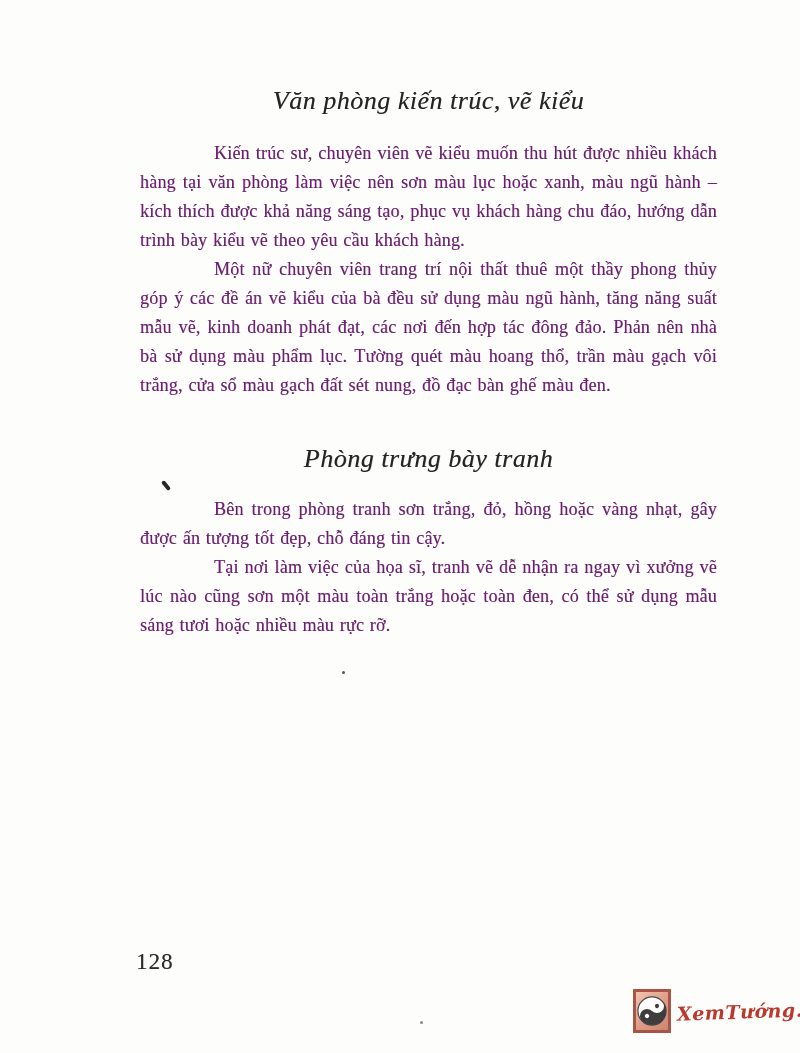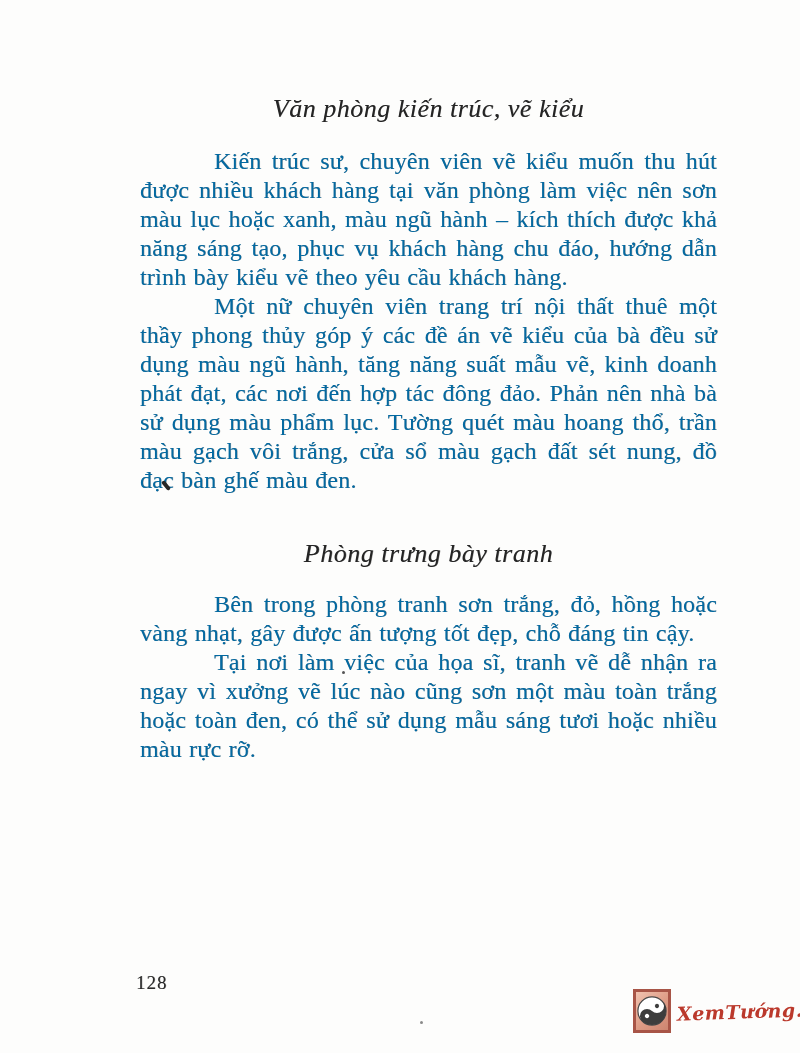--- a/index.html
+++ b/index.html
@@ -13,59 +13,59 @@
     height: 1053px;
     margin: 0 auto;
     background: #fdfdfc;
     overflow: hidden;
     font-family: "Liberation Serif", serif;
     color: #1e1e1e;
   }
   .content {
     position: absolute;
     left: 140px;
-    top: 16px;
+    top: 8px;
     width: 577px;
   }
   .heading {
     font-style: italic;
     font-weight: normal;
     font-size: 26px;
     line-height: 32px;
     text-align: center;
     margin: 0;
     color: #242424;
     letter-spacing: 0.5px;
     text-shadow: 0.4px 0.4px 0 rgba(20,20,20,0.45);
   }
   .h1 { margin-top: 77px; }
   .h2 { margin-top: 43px; }
   .h3 { margin-top: 24px; }
   .h4 { margin-top: 26px; }
   .para {
-    font-size: 24px;
+    font-size: 18px;
     line-height: 29px;
     text-align: justify;
     text-indent: 74px;
     margin: 0;
     letter-spacing: 0.2px;
     word-spacing: 1px;
-    color: #0369a1;
+    color: #701a75;
     text-shadow: 0.4px 0.4px 0 rgba(30,30,30,0.4);
   }
   .p1 { margin-top: 22px; }
   .p2 { }
   .p3 { margin-top: 20px; }
   .p4 { margin-top: 0; font-family: Liberation Serif, serif; }
   .p5 { margin-top: 20px; }
   .page-number {
     position: absolute;
     left: 136px;
-    top: 972px;
-    font-size: 19px;
+    top: 949px;
+    font-size: 23px;
     letter-spacing: 1px;
     color: #2a2a2a;
     text-shadow: 0.4px 0.4px 0 rgba(30,30,30,0.4);
   }
   .watermark {
     position: absolute;
     left: 633px;
     top: 989px;
     display: flex;
     align-items: center;

